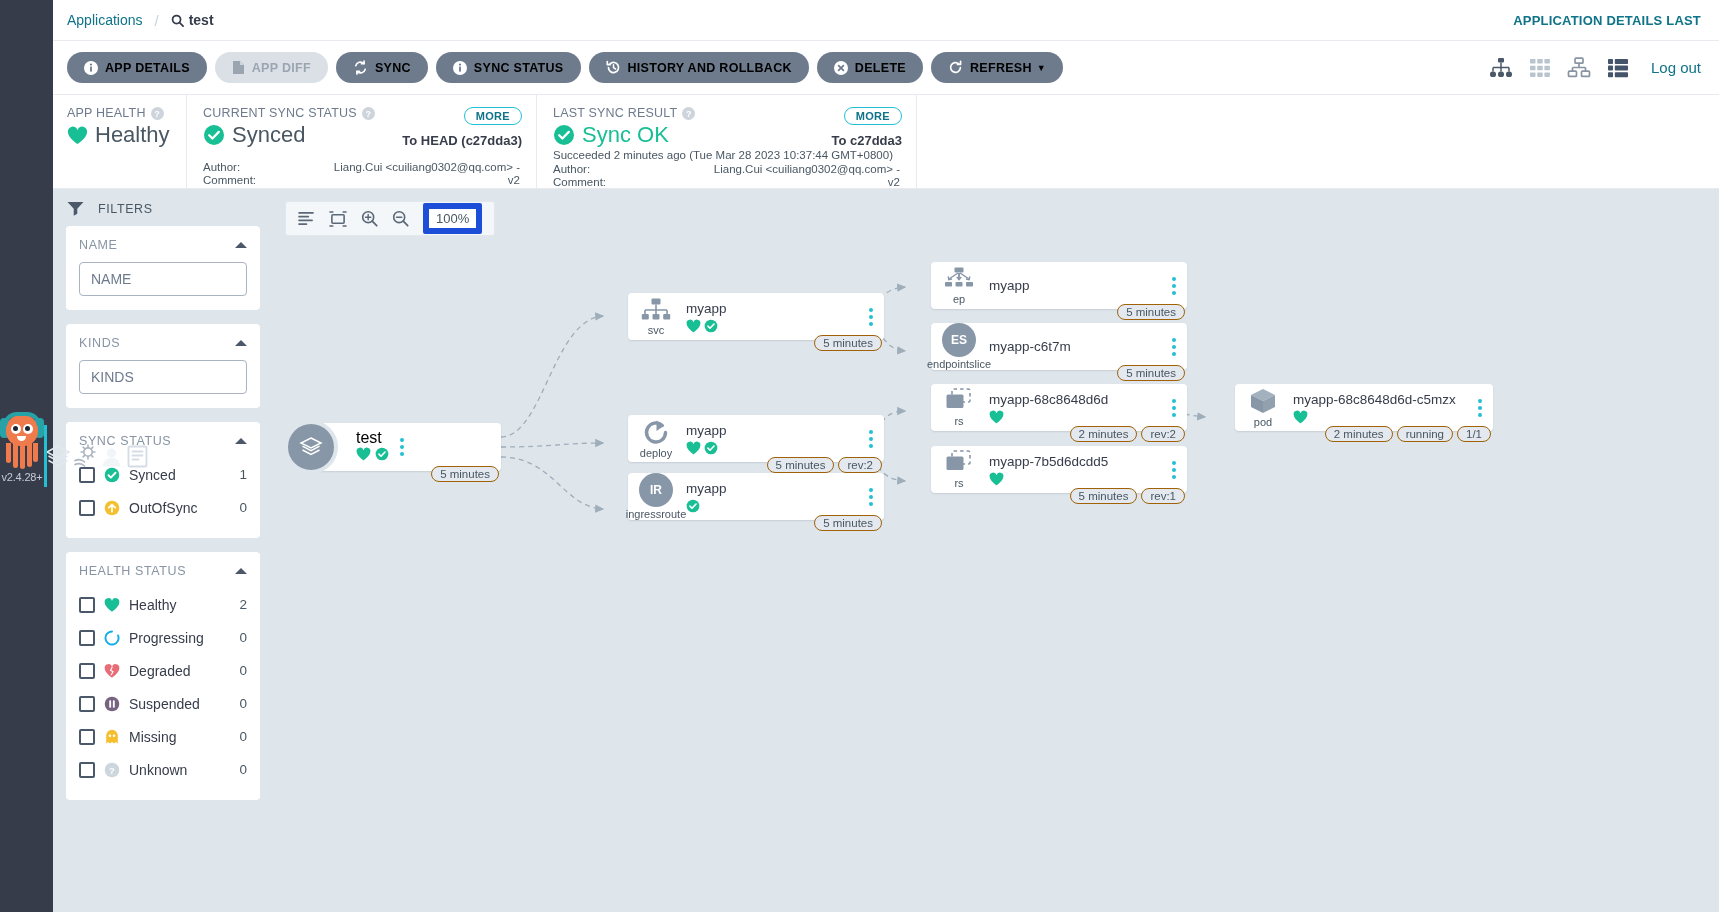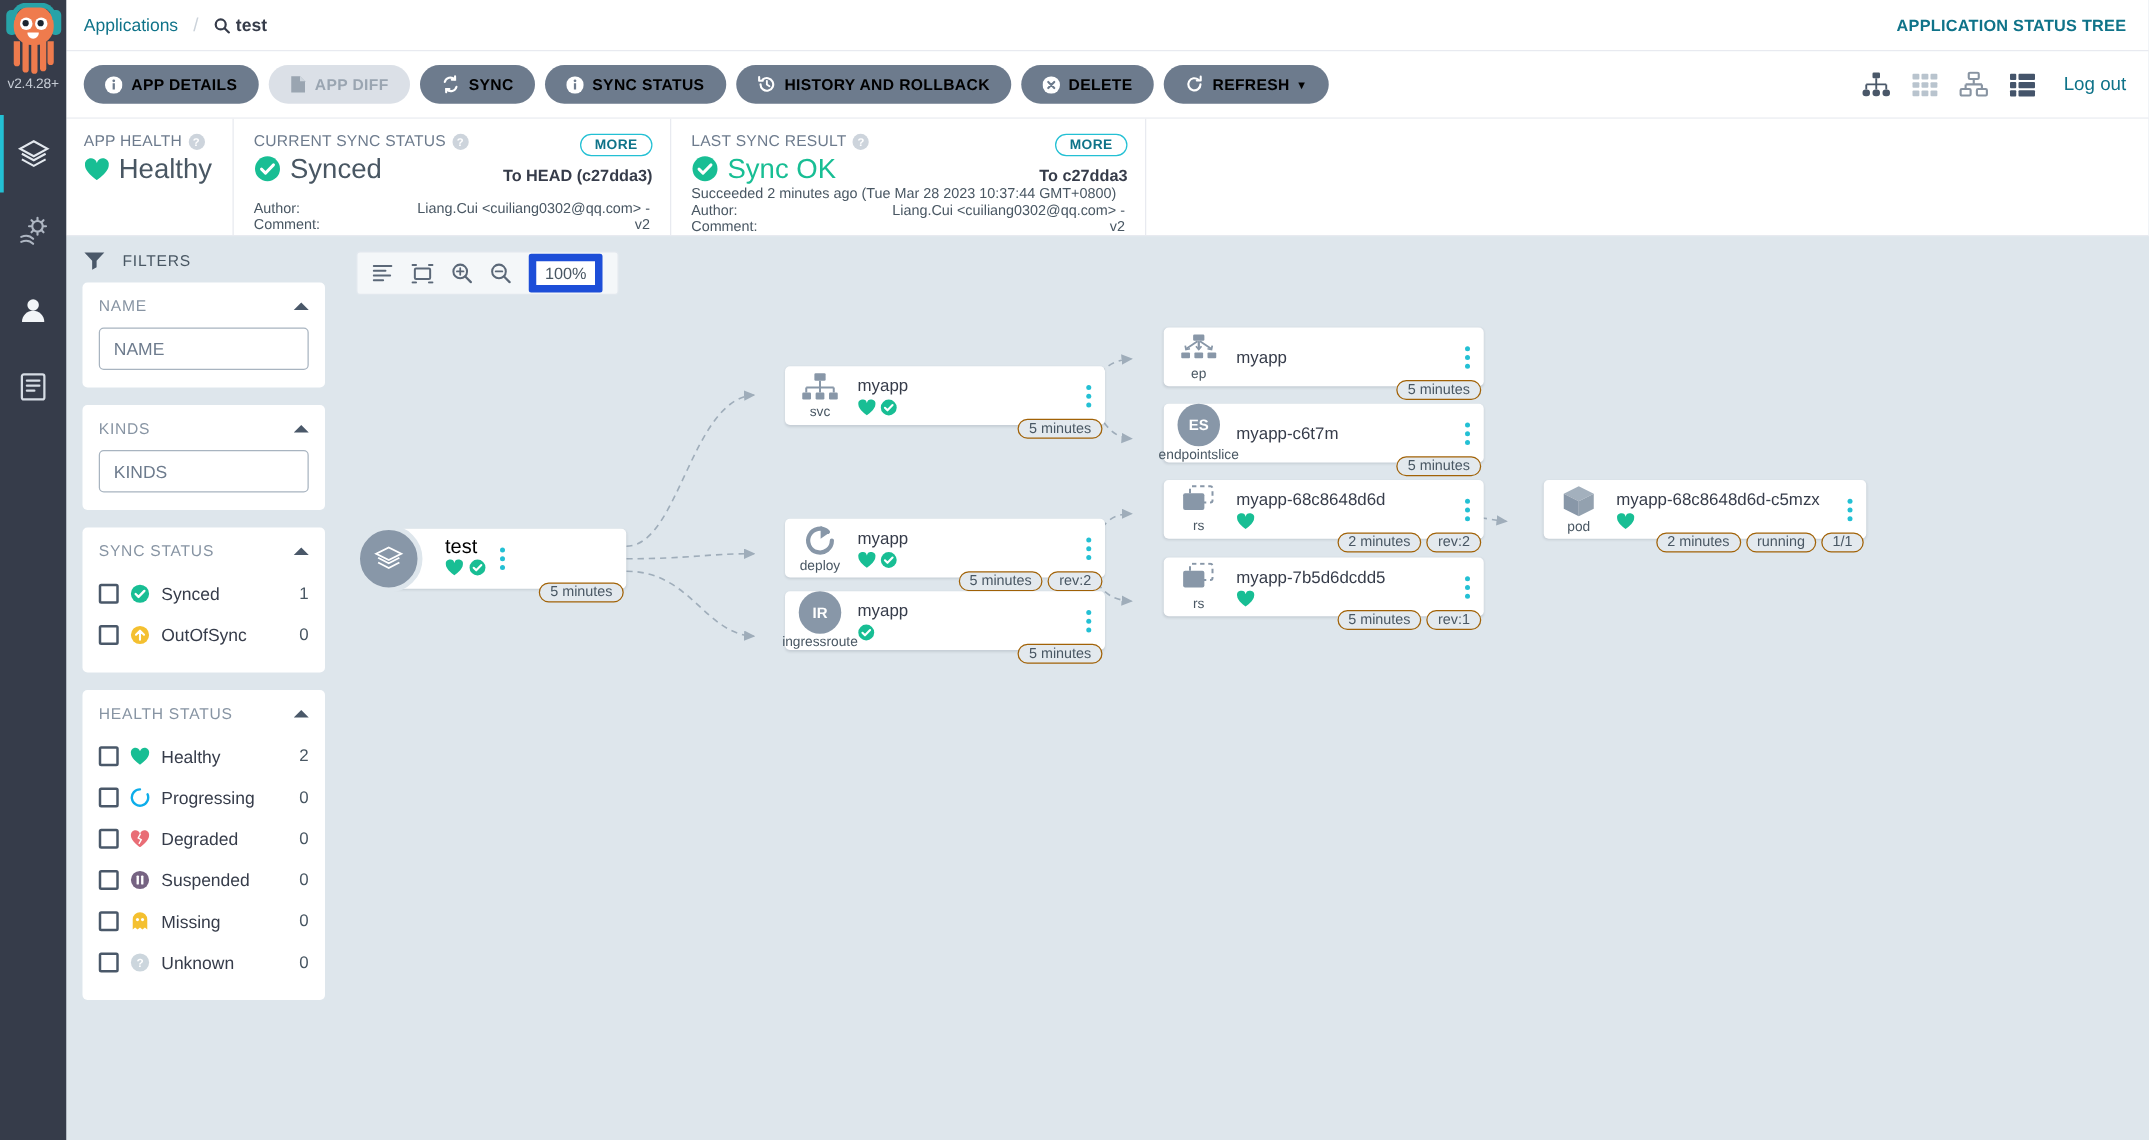--- a/index.html
+++ b/index.html
@@ -9,21 +9,21 @@
     background: #dee6ec;
     overflow: hidden;
   }
   .app { position: relative; width: 1719px; height: 912px; display: flex; }
 
   
   .nav-rail {
     width: 53px; height: 912px;
     background: #363c4a;
     flex: 0 0 53px;
-    display: flex; flex-direction: column; align-items: center;
+    display: flex; flex-direction: row; align-items: center;
     position: relative; z-index: 20;
   }
   .logo-wrap {
     width: 53px; height: 92px;
     display: flex; flex-direction: column; align-items: center; justify-content: flex-start;
     padding-top: 2px;
   }
   .octo { width: 44px; height: 58px; position: relative; }
   .octo-head {
     position: absolute; left: 6px; top: 2px; width: 32px; height: 32px;
@@ -346,21 +346,21 @@
       <span class="crumb-link">Applications</span>
       <span class="crumb-sep">/</span>
       <span class="crumb-cur">
         <svg width="13" height="13" viewBox="0 0 14 14">
           <circle cx="6" cy="6" r="4.3" fill="none" stroke="#363c4a" stroke-width="1.9"></circle>
           <path d="M9.3 9.3L13 13" stroke="#363c4a" stroke-width="1.9" stroke-linecap="round"></path>
         </svg>
         <span>test</span>
       </span>
       <div class="topbar-spacer"></div>
-      <span class="details-tree-label">APPLICATION STATUS TREE</span>
+      <span class="details-tree-label">APPLICATION DETAILS LAST</span>
     </div>
 
     <div class="actionbar">
       <button class="btn">
         <svg width="14" height="14" viewBox="0 0 14 14">
           <circle cx="7" cy="7" r="7" fill="#fff"></circle>
           <rect x="6.1" y="5.6" width="1.8" height="5" fill="#6d7b8d"></rect>
           <circle cx="7" cy="3.6" r="1.1" fill="#6d7b8d"></circle>
         </svg>
         <span>APP DETAILS</span>

